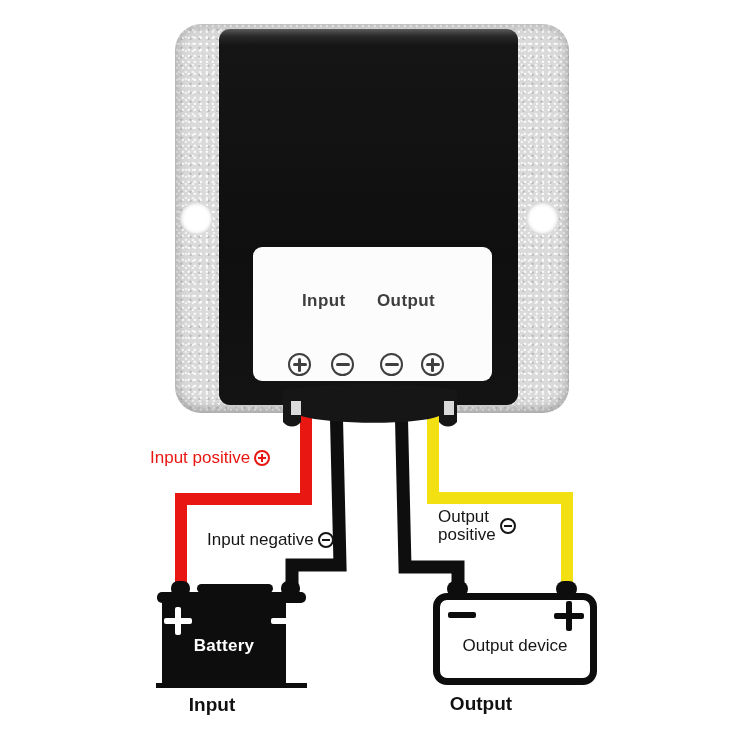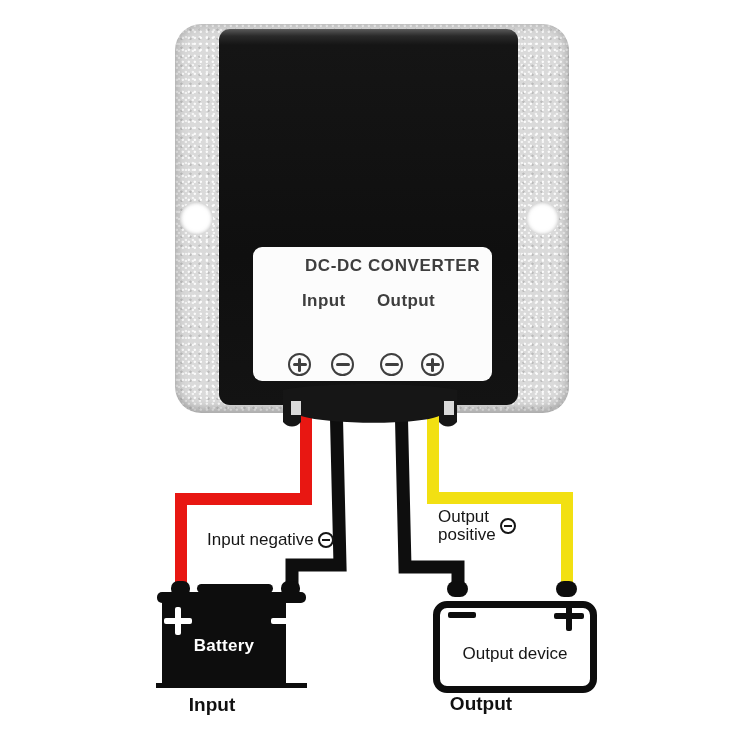--- a/index.html
+++ b/index.html
@@ -48,21 +48,21 @@
   
   .bat-topbar{position:absolute;left:197px;top:584px;width:76px;height:9px;border-radius:4.5px;background:#0d0d0d;}
   .bat-lid{position:absolute;left:157px;top:592px;width:149px;height:11px;border-radius:5px;background:#0d0d0d;}
   .bat-body{position:absolute;left:162px;top:602px;width:124px;height:81px;background:#0d0d0d;}
   .bat-name{position:absolute;left:0;top:34px;width:100%;text-align:center;
             font-size:17px;font-weight:bold;color:#fff;letter-spacing:.3px;}
   .bat-ground{position:absolute;left:156px;top:683px;width:151px;height:5px;background:#0d0d0d;}
 
   
   .dev-rect{position:absolute;left:433px;top:593px;width:164px;height:92px;box-sizing:border-box;
-            border:7px solid #0d0d0d;border-radius:14px;background:#fff;margin-top:8px;}
+            border:7px solid #0d0d0d;border-radius:14px;background:#fff;}
   .dev-name{position:absolute;left:0;top:36px;width:100%;text-align:center;font-size:17px;color:#161616;}
 
   
   .cross{position:absolute;}
   .cross::before{content:"";position:absolute;left:0;right:0;top:50%;height:6px;margin-top:-3px;background:currentColor;border-radius:2px;}
   .cross::after{content:"";position:absolute;top:0;bottom:0;left:50%;width:6px;margin-left:-3px;background:currentColor;border-radius:2px;}
   .hbar{position:absolute;height:6px;border-radius:2px;background:currentColor;}
   .bat-plus{left:164px;top:607px;width:28px;height:28px;color:#fff;}
   .bat-minus{left:271px;top:618px;width:28px;color:#fff;}
   .dev-minus{left:448px;top:612px;width:28px;color:#0d0d0d;}
@@ -90,21 +90,20 @@
 <div class="canvas">
 
   <div class="plate">
     <div class="hole hole-l"></div>
     <div class="hole hole-r"></div>
   </div>
 
   <div class="box"></div>
 
   <div class="label">
-    <div class="lbl-title">DC-DC CONVERTER</div>
     <div class="lbl-head lbl-input">Input</div>
     <div class="lbl-head lbl-output">Output</div>
     <div class="screw s1">
         <span class="slot-h"></span>
         <span class="slot-v"></span>
       </div>
     <div class="screw s2">
         <span class="slot-h"></span>
       </div>
     <div class="screw s3">
@@ -144,20 +143,24 @@
   <div class="bat-ground"></div>
   <div class="caption cap-input">Input</div>
 
   <div class="dev-rect">
     <div class="dev-name">Output device</div>
   </div>
   <div class="hbar dev-minus"></div>
   <div class="cross dev-plus"></div>
   <div class="caption cap-output">Output</div>
 
+  <div class="ann ann-ip">
+    <span>Input positive</span>
+    <span class="sign-circle sc-plus"></span>
+  </div>
   <div class="ann ann-in">
     <span>Input negative</span>
     <span class="sign-circle sc-minus"></span>
   </div>
   <div class="ann ann-on">
     <span class="ann-lines">
       <span>Output</span>
       <span>positive</span>
     </span>
     <span class="sign-circle sc-minus"></span>

